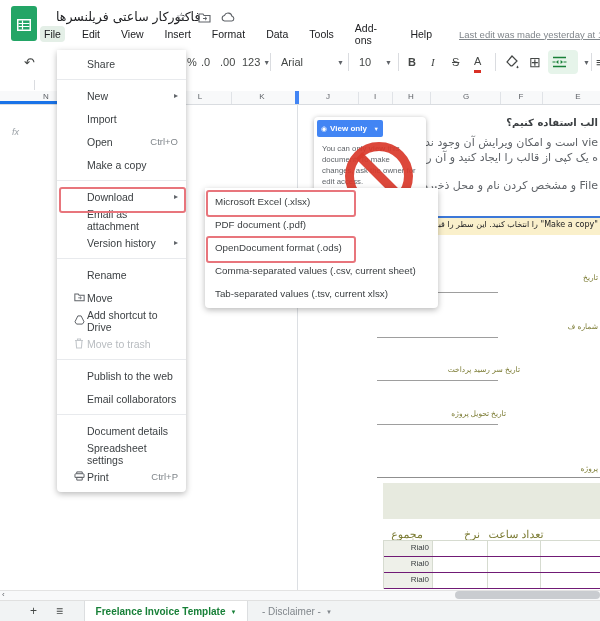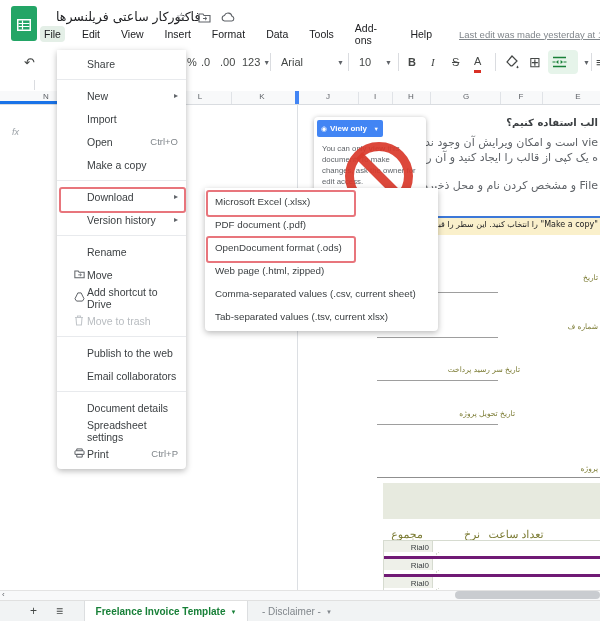--- a/index.html
+++ b/index.html
@@ -41,21 +41,21 @@
   .ins-head{right:2px;top:117px;font-size:10px;font-weight:bold;color:#3c4043;}
   .ins-line{right:2px;font-size:11px;color:#5f6368;}
   .hl-row{left:377px;top:216px;width:223px;height:17px;background:#faf0cb;border-top:2px solid #3d78d8;z-index:2;}
   .hl-text{right:2px;top:220px;font-size:8px;color:#202124;z-index:2;}
   .f-label{font-size:7.5px;color:#7c7c35;z-index:1;}
   .f-line{position:absolute;height:1px;background:#9e9e9e;z-index:1;}
   .green-block{left:383px;top:483px;width:217px;height:36px;background:#e7eadf;z-index:1;}
   .th{position:absolute;top:528px;font-size:11px;color:#7c7c35;transform:translateX(-50%);z-index:1;}
 
   .dtable{left:383px;top:540px;width:216px;border-left:1px solid #d6dbd0;border-top:1px solid #d6dbd0;z-index:1;}
-  .trow{display:flex;height:15px;border-bottom:3px solid #701a75;flex-direction:column;}
+  .trow{display:flex;height:15px;border-bottom:1px solid #701a75;}
   .tc{border-right:1px solid #d6dbd0;height:15px;box-sizing:border-box;}
   .tc1{width:49px;background:#eef0e9;font-size:8px;color:#3c4043;text-align:right;padding:2px 3px 0 0;}
   .tc2{width:55px;}.tc3{width:53px;}.tc4{width:59px;border-right:none;}
 
   
   .vcard{left:314px;top:117px;width:112px;height:95px;background:#fff;border-radius:4px;
          box-shadow:0 1px 5px rgba(0,0,0,.3);z-index:4;}
   .vpill{left:3px;top:3px;width:66px;height:17px;background:#4285f4;border-radius:2px;display:flex;
          align-items:center;gap:3px;padding:0 4px;box-sizing:border-box;color:#fff;}
   .vbody{left:8px;top:26px;width:97px;font-size:7.8px;line-height:11px;color:#5f6368;}
@@ -208,21 +208,21 @@
 
   <div class="abs hl-row"></div>
   <div class="abs hl-text fa">"Make a copy" را انتخاب کنید. این سطر را قبل</div>
 
   <div class="abs f-label fa" style="right:2px;top:273px;margin-left:26px;">تاریخ</div>
   <div class="f-line" style="left:377px;top:292px;width:121px;"></div>
   <div class="abs f-label fa" style="right:2px;top:322px;">شماره ف</div>
   <div class="f-line" style="left:377px;top:337px;width:121px;"></div>
   <div class="abs f-label fa" style="right:80px;top:365px;">تاریخ سر رسید پرداخت</div>
   <div class="f-line" style="left:377px;top:380px;width:121px;"></div>
-  <div class="abs f-label fa" style="right:85px;top:409px;">تاریخ تحویل پروژه</div>
+  <div class="abs f-label fa" style="right:94px;top:409px;font-family:Liberation Serif, serif;">تاریخ تحویل پروژه</div>
   <div class="f-line" style="left:377px;top:424px;width:121px;"></div>
   <div class="abs f-label fa" style="right:2px;top:464px;">پروژه</div>
   <div class="f-line" style="left:377px;top:477px;width:223px;background:#8f8f8f;"></div>
 
   <div class="abs green-block"></div>
 
   <span class="th" style="left:407px;">مجموع</span>
   <span class="th" style="left:472px;">نرخ</span>
   <span class="th" style="left:516px;">تعداد ساعت</span>
   <div class="abs dtable">
@@ -276,20 +276,23 @@
       </div>
     <div class="mi">
         <span>Make a copy</span>
       </div>
     <div class="msep"></div>
     <div class="mi">
         <span>Download</span>
         <span class="sub">▸</span>
       </div>
     <div class="mi">
+        <span>Email as attachment</span>
+      </div>
+    <div class="mi">
         <span>Version history</span>
         <span class="sub">▸</span>
       </div>
     <div class="msep"></div>
     <div class="mi">
         <span>Rename</span>
       </div>
     <div class="mi">
       <span class="mico">
           <svg width="11" height="10" viewBox="0 0 13 11">
@@ -337,21 +340,20 @@
         </span>
       <span>Print</span>
         <span class="short">Ctrl+P</span>
     </div>
   </div>
 
   <div class="abs submenu">
     <div class="smi">Microsoft Excel (.xlsx)</div>
     <div class="smi">PDF document (.pdf)</div>
     <div class="smi">OpenDocument format (.ods)</div>
-    <div class="smi">Web page (.html, zipped)</div>
     <div class="smi">Comma-separated values (.csv, current sheet)</div>
     <div class="smi">Tab-separated values (.tsv, current xlsx)</div>
   </div>
 
   <div class="redbox" style="left:59px;top:187px;width:123px;height:22px;"></div>
   <div class="redbox" style="left:206px;top:190px;width:146px;height:23px;"></div>
   <div class="redbox" style="left:206px;top:236px;width:146px;height:23px;"></div>
 
   <div class="abs hscroll"></div>
   <div class="abs hthumb"></div>

